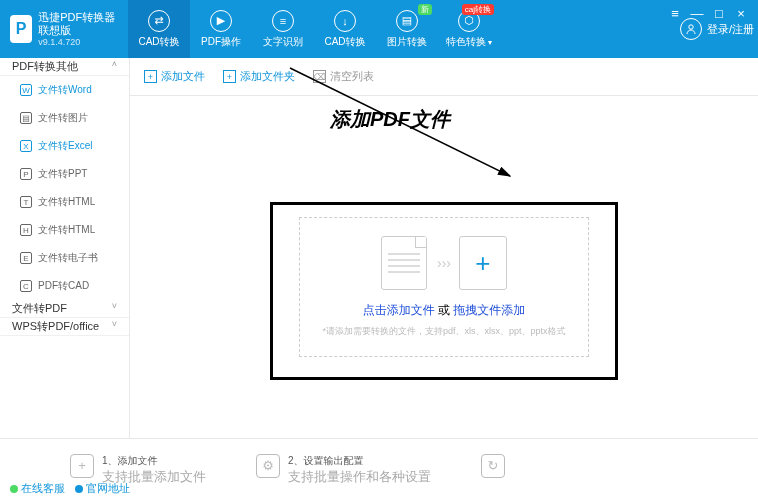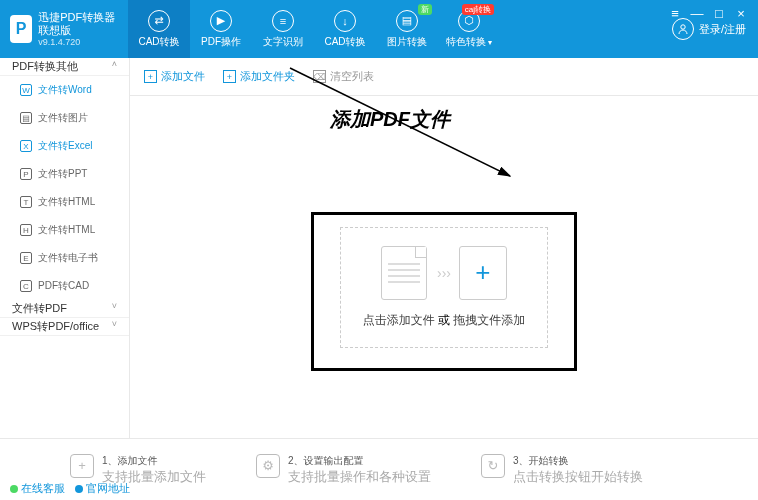--- a/index.html
+++ b/index.html
@@ -12,21 +12,21 @@
 .logo-version { font-size: 9px; opacity: 0.8; }
 
 .nav-tabs { display: flex; height: 100%; flex: 1; }
 .nav-tab { width: 62px; display: flex; flex-direction: column; align-items: center; justify-content: center; gap: 3px; font-size: 10px; cursor: pointer; position: relative; }
 .nav-tab.active { background: #0d7fc5; }
 .nav-tab-icon { width: 22px; height: 22px; border: 1.5px solid #fff; border-radius: 50%; display: flex; align-items: center; justify-content: center; font-size: 11px; }
 .nav-badge { position: absolute; top: 4px; right: 6px; background: #4cd964; color: #fff; font-size: 8px; padding: 0 3px; border-radius: 3px; }
 .nav-badge.red { background: #ff3b30; }
 .nav-chevron { font-size: 8px; margin-left: 2px; }
 
-.user-area { padding-right: 12px; display: flex; align-items: center; gap: 10px; }
+.user-area { padding-right: 4px; display: flex; align-items: center; gap: 10px; }
 .user-btn { display: flex; align-items: center; gap: 5px; font-size: 11px; cursor: pointer; }
 .user-icon { width: 22px; height: 22px; border: 1.5px solid #fff; border-radius: 50%; display: flex; align-items: center; justify-content: center; }
 .win-controls { display: flex; gap: 8px; font-size: 13px; position: absolute; top: 6px; right: 10px; }
 .win-btn { cursor: pointer; width: 14px; text-align: center; }
 
 .body-wrap { display: flex; height: calc(100% - 58px - 62px); }
 .sidebar { width: 130px; border-right: 1px solid #e8e8e8; overflow-y: auto; }
 .side-group { padding: 1px 12px; font-size: 11px; color: #333; display: flex; justify-content: space-between; cursor: pointer; border-bottom: 1px solid #f0f0f0; }
 .side-group .chev { font-size: 9px; color: #999; }
 .side-item { padding: 7px 12px 7px 20px; font-size: 10px; color: #666; display: flex; align-items: center; gap: 6px; cursor: pointer; }
@@ -44,21 +44,21 @@
 .arrow-svg { position: absolute; top: -48px; left: -50px; width: 260px; height: 130px; pointer-events: none; }
 .drop-box { border: 3px solid #000; padding: 12px 26px 20px; text-align: center; position: relative; top: 24px; }
 .drop-box-inner { border: 1px dashed #ccc; padding: 18px 22px; }
 .drop-icons { display: flex; align-items: center; justify-content: center; gap: 10px; margin-bottom: 12px; }
 .doc-icon { width: 46px; height: 54px; border: 1.5px solid #ccc; border-radius: 3px; display: flex; flex-direction: column; justify-content: center; gap: 4px; padding: 8px 6px; position: relative; }
 .doc-icon::before { content: ""; position: absolute; top: 0; right: 0; width: 10px; height: 10px; border-left: 1.5px solid #ccc; border-bottom: 1.5px solid #ccc; background: #fff; }
 .doc-line { height: 2px; background: #ddd; }
 .arrows { color: #ccc; font-size: 14px; letter-spacing: -2px; }
 .plus-box { width: 48px; height: 54px; border: 1.5px solid #ccc; border-radius: 3px; display: flex; align-items: center; justify-content: center; font-size: 26px; color: #1296db; font-weight: 300; }
 .drop-text { font-size: 12px; }
-.drop-link { color: #404040; cursor: pointer; margin-top: 44px; }
+.drop-link { color: #1d4ed8; cursor: pointer; margin-top: 44px; }
 .drop-hint { font-size: 9px; color: #bbb; margin-top: 6px; }
 
 .footer { height: 62px; border-top: 1px solid #e8e8e8; display: flex; align-items: center; padding: 0 10px; position: relative; }
 .steps { display: flex; gap: 50px; margin-left: 60px; }
 .step { display: flex; gap: 8px; }
 .step-icon { width: 24px; height: 24px; border: 1.5px solid #bbb; border-radius: 4px; display: flex; align-items: center; justify-content: center; color: #bbb; font-size: 13px; }
 .step-txt { font-size: 10px; color: #555; }
 .step-sub { font-size: 13px; color: #aaa; text-align: right; }
 .footer-links { position: absolute; bottom: 4px; left: 10px; font-size: 11px; display: flex; gap: 10px; align-items: center; }
 .fl-item { display: flex; align-items: center; gap: 3px; color: #1296db; cursor: pointer; }
@@ -204,20 +204,21 @@
           <div class="doc-icon">
                 <div class="doc-line"></div>
                 <div class="doc-line"></div>
                 <div class="doc-line"></div>
                 <div class="doc-line"></div>
               </div>
           <div class="arrows">› › ›</div>
           <div class="plus-box">+</div>
         </div>
         <div class="drop-text"><span class="drop-link">点击添加文件</span><span> 或 </span><span class="drop-link">拖拽文件添加</span></div>
+        <div class="drop-hint">*请添加需要转换的文件，支持pdf、xls、xlsx、ppt、pptx格式</div>
         </div>
       </div>
     </div>
   </div>
 </div>
 
 <div class="footer">
   <div class="steps">
     <div class="step">
         <div class="step-icon">+</div>
@@ -228,24 +229,20 @@
       </div>
     <div class="step">
         <div class="step-icon">⚙</div>
         <div>
           <div class="step-txt"><span>2</span>、<span>设置输出配置</span></div>
           <div class="step-sub">支持批量操作和各种设置</div>
         </div>
       </div>
     <div class="step">
         <div class="step-icon">↻</div>
-        <div>
-          <div class="step-txt"><span>3</span>、<span>开始转换</span></div>
-          <div class="step-sub">点击转换按钮开始转换</div>
-        </div>
       </div>
   </div>
   <div class="footer-links">
     <div class="fl-item">
         <span class="fl-dot"></span>
         <span>在线客服</span>
       </div>
     <div class="fl-item">
         <span class="fl-dot blue"></span>
         <span>官网地址</span>

